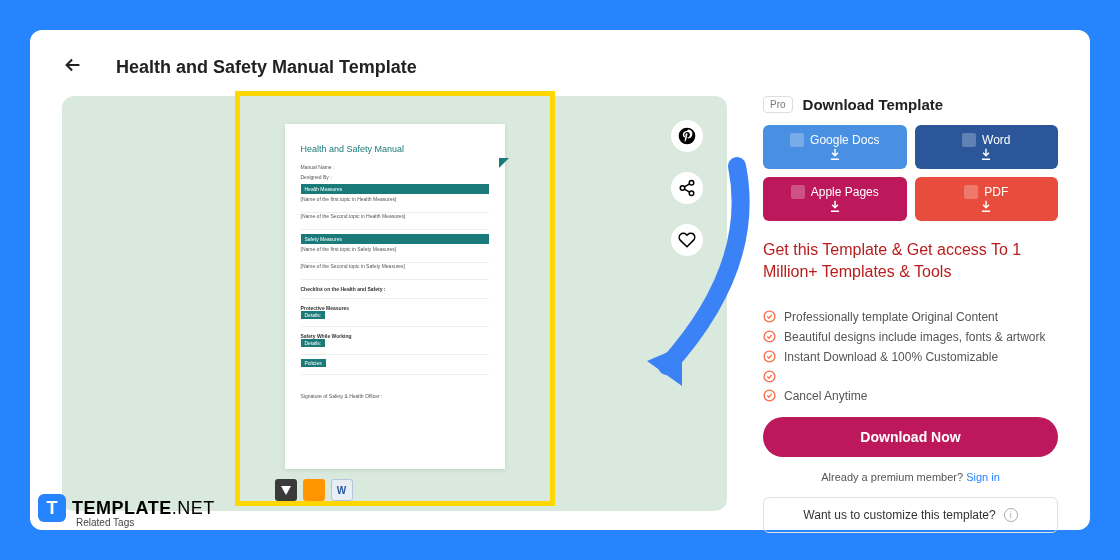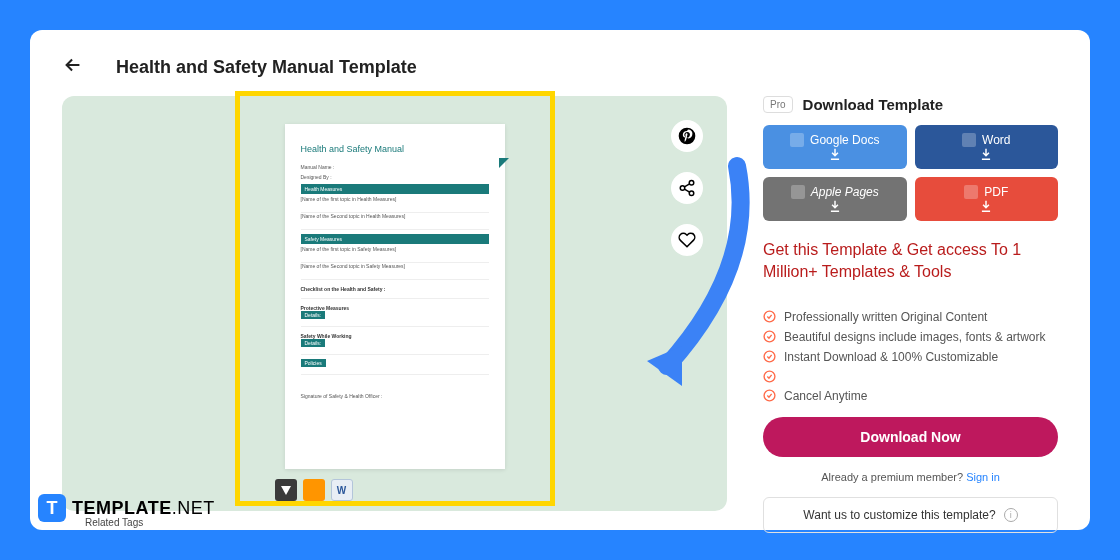--- a/index.html
+++ b/index.html
@@ -25,36 +25,36 @@
 .side-actions { position: absolute; right: 24px; top: 24px; display: flex; flex-direction: column; gap: 20px; align-items: center; }
 .side-icon { width: 32px; height: 32px; display: flex; align-items: center; justify-content: center; background: #fff; border-radius: 50%; cursor: pointer; }
 .arrow-svg { position: absolute; right: -40px; top: 50px; width: 140px; height: 250px; pointer-events: none; }
 .right-panel { width: 295px; }
 .pro-row { display: flex; align-items: center; gap: 10px; margin-bottom: 12px; }
 .pro-badge { border: 1px solid #ddd; border-radius: 4px; padding: 2px 6px; font-size: 10px; color: #777; }
 .dl-title { font-size: 15px; font-weight: 600; color: #222; }
 .format-grid { display: grid; grid-template-columns: 1fr 1fr; gap: 8px; margin-bottom: 18px; }
 .fmt-btn { display: flex; align-items: center; justify-content: space-between; padding: 8px 10px; border-radius: 6px; color: #fff; font-size: 12px; font-weight: 500; cursor: pointer; flex-direction: column; }
 .fmt-btn .left { display: flex; align-items: center; gap: 6px; }
-.fmt-gdocs { background: #4a90e2; } .fmt-word2 { background: #2b579a; } .fmt-pages2 { background: #737373; font-style: italic; } .fmt-pdf2 { background: #e74c3c; }
+.fmt-gdocs { background: #4a90e2; } .fmt-word2 { background: #2b579a; } .fmt-pages2 { background: #be185d; } .fmt-pdf2 { background: #e74c3c; }
 .dl-svg { width: 14px; height: 14px; }
 .cta-title { font-size: 16px; font-weight: 400; color: #b91c1c; line-height: 1.4; margin-bottom: 26px; }
 .features { list-style: none; margin-bottom: 14px; }
 .features li { display: flex; align-items: center; gap: 8px; font-size: 12px; color: #555; margin-bottom: 6px; }
 .check { color: #ff6b4a; flex-shrink: 0; }
 .dl-now { background: #be185d; color: #fff; text-align: center; padding: 12px; border-radius: 24px; font-size: 14px; font-weight: 600; cursor: pointer; margin-bottom: 14px; }
 .signin-row { text-align: center; font-size: 11px; color: #555; margin-bottom: 14px; }
 .signin-row a { color: #2684ff; text-decoration: none; }
 .customize { border: 1px solid #e0e0e0; border-radius: 6px; padding: 10px 14px; font-size: 12px; color: #333; display: flex; align-items: center; justify-content: center; gap: 8px; cursor: pointer; }
 .info-icon { width: 14px; height: 14px; border: 1px solid #aaa; border-radius: 50%; display: inline-flex; align-items: center; justify-content: center; font-size: 9px; color: #aaa; }
 .logo-bar { position: absolute; bottom: 8px; left: 8px; display: flex; align-items: center; gap: 6px; }
 .logo-icon { width: 28px; height: 28px; background: #2684ff; border-radius: 6px; color: #fff; font-weight: 900; font-size: 18px; display: flex; align-items: center; justify-content: center; }
 .logo-text { font-size: 18px; font-weight: 700; letter-spacing: 0.5px; }
 .logo-text .net { font-weight: 400; }
-.related { position: absolute; bottom: 2px; left: 46px; font-size: 10px; color: #444; margin-left: 9px; }
+.related { position: absolute; bottom: 2px; left: 46px; font-size: 10px; color: #444; }
 .fmt-icon { width: 14px; height: 14px; background: rgba(255,255,255,0.25); border-radius: 2px; }
 </style>
 </head>
 <body>
 
 <div class="outer">
   <div class="header">
     <div class="back-icon">
       <svg width="22" height="22" viewBox="0 0 24 24" fill="none" stroke="#222" stroke-width="2.2">
           <path d="M19 12H5M11 18l-6-6 6-6"></path>
@@ -181,21 +181,21 @@
             </svg>
           </div>
         </div>
       <div class="cta-title">Get this Template &amp; Get access To 1 Million+ Templates &amp; Tools</div>
       <ul class="features" id="feature-list">
           <li>
             <svg class="check" width="13" height="13" viewBox="0 0 24 24" fill="none" stroke="#ff6b4a" stroke-width="2.5">
               <circle cx="12" cy="12" r="10"></circle>
               <path d="M8 12l3 3 5-6"></path>
             </svg>
-            <span>Professionally written Original Content</span>
+            <span>Professionally template Original Content</span>
           </li>
           <li>
             <svg class="check" width="13" height="13" viewBox="0 0 24 24" fill="none" stroke="#ff6b4a" stroke-width="2.5">
               <circle cx="12" cy="12" r="10"></circle>
               <path d="M8 12l3 3 5-6"></path>
             </svg>
             <span>Beautiful designs include images, fonts &amp; artwork</span>
           </li>
           <li>
             <svg class="check" width="13" height="13" viewBox="0 0 24 24" fill="none" stroke="#ff6b4a" stroke-width="2.5">

